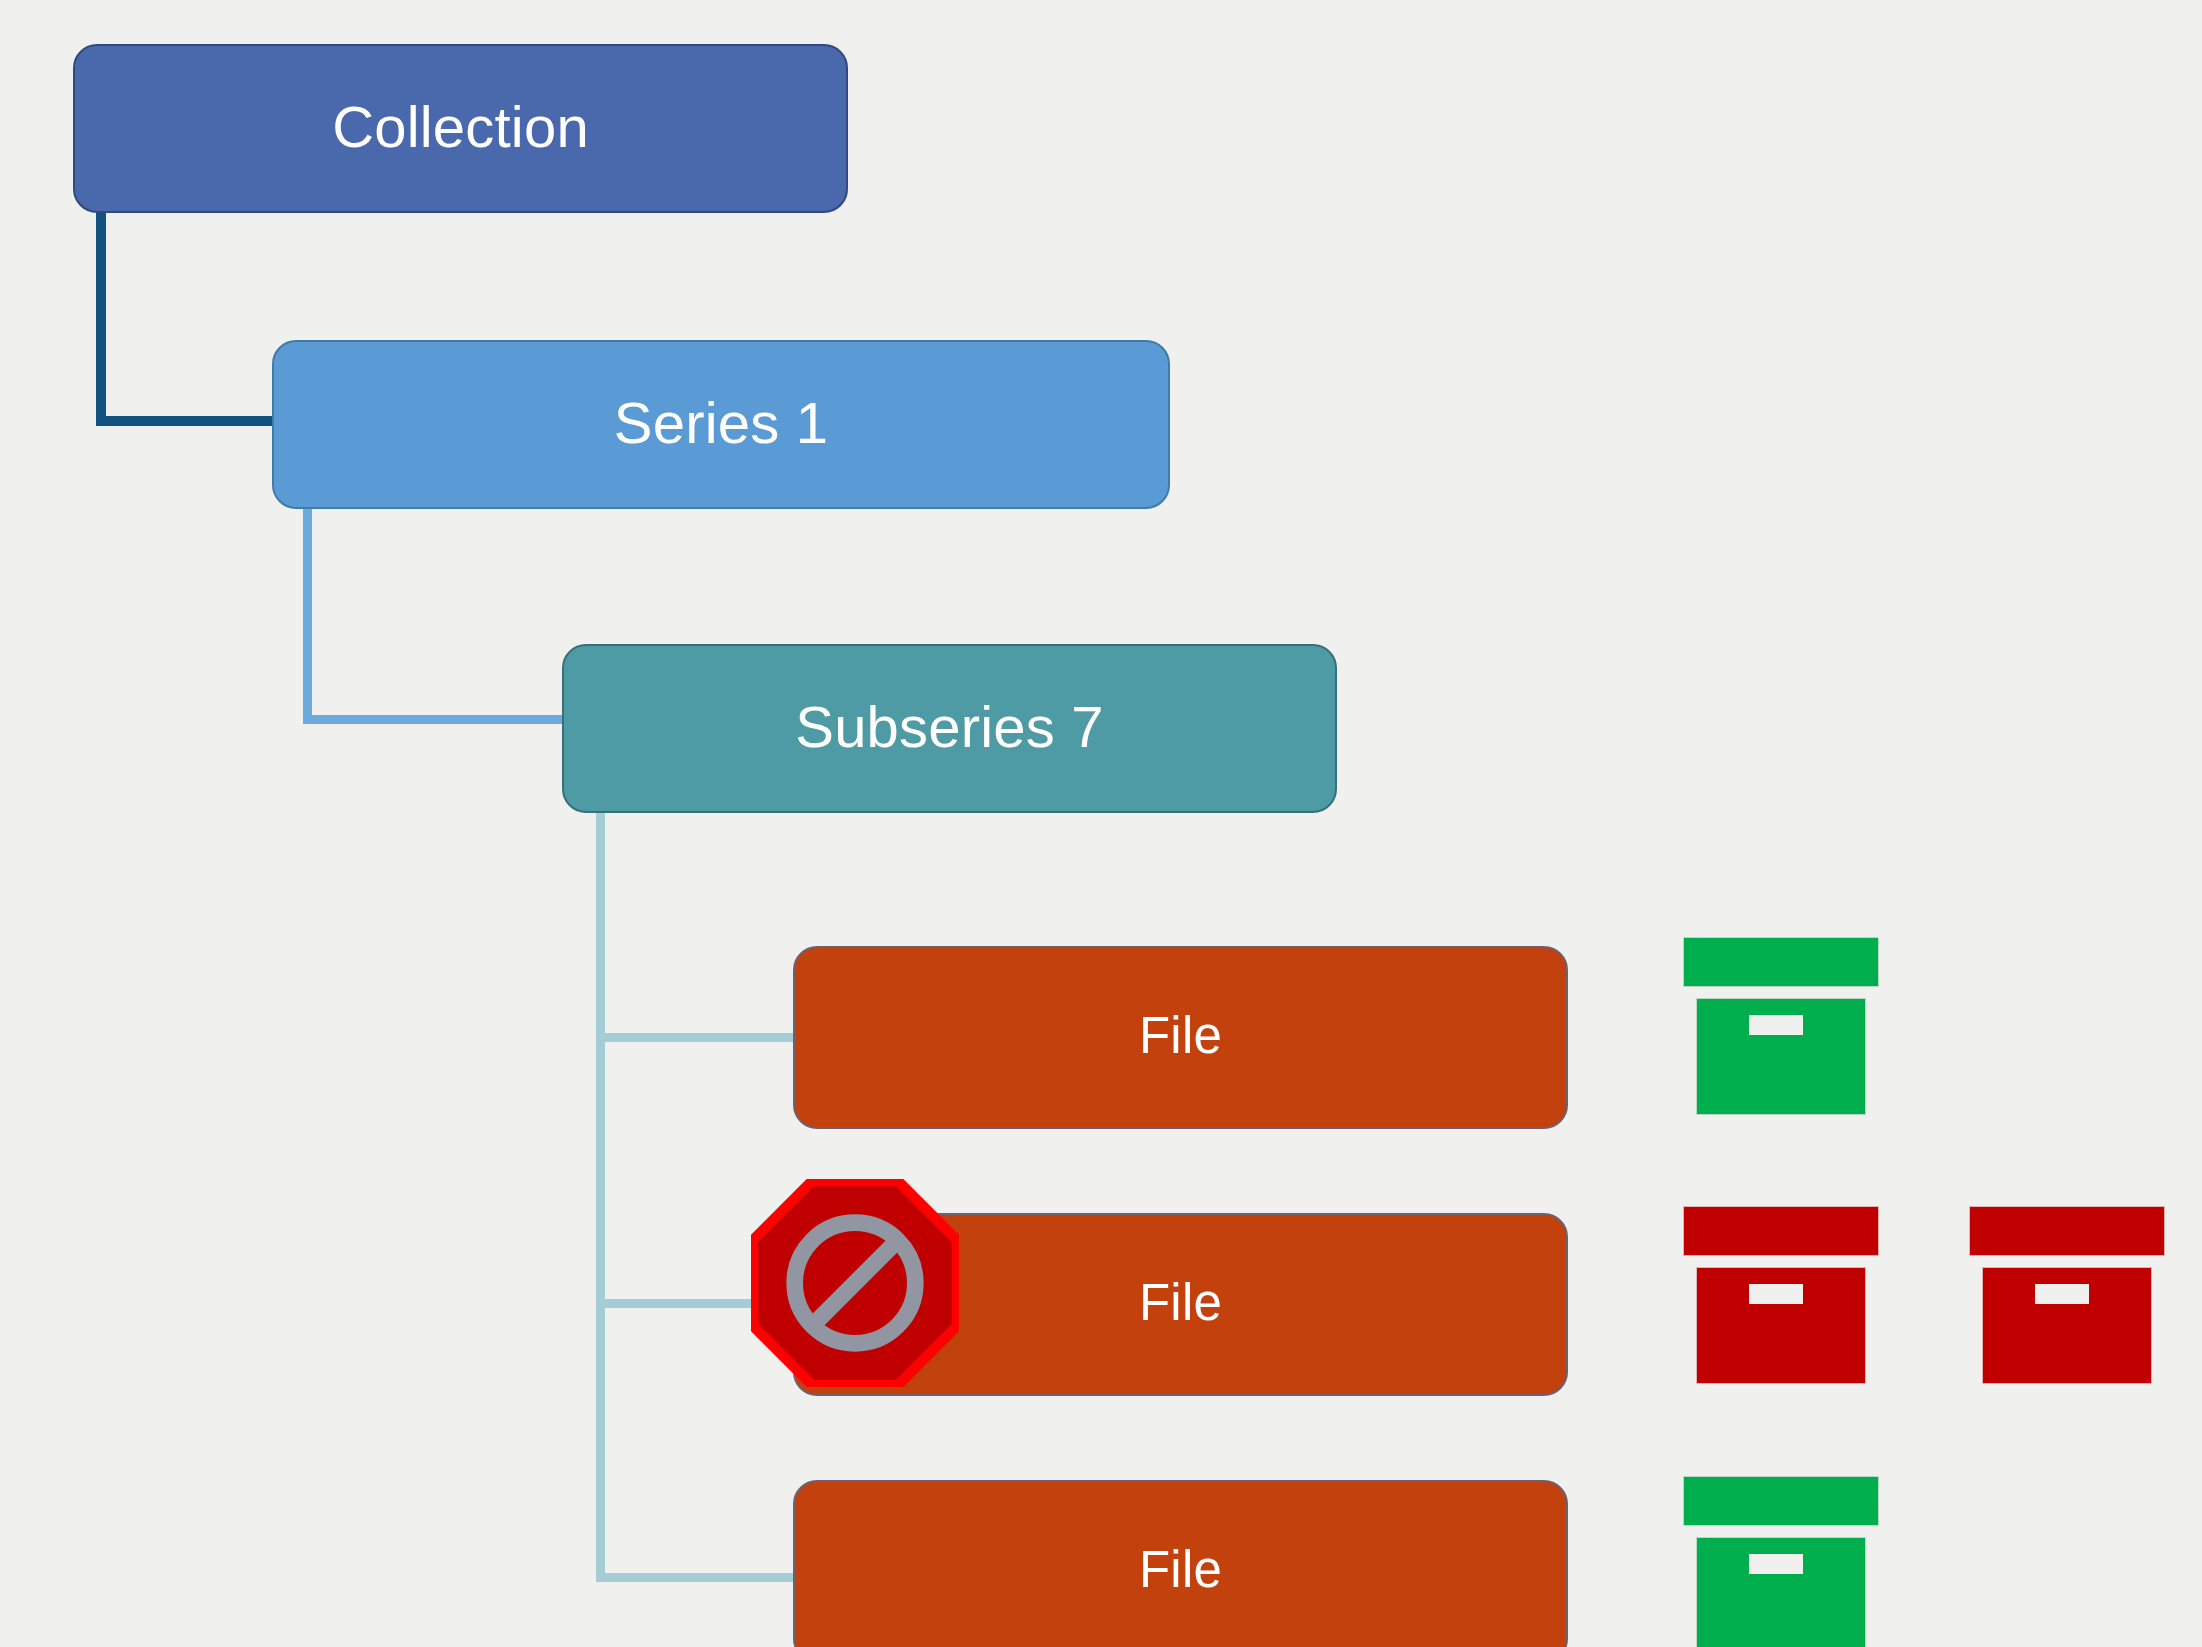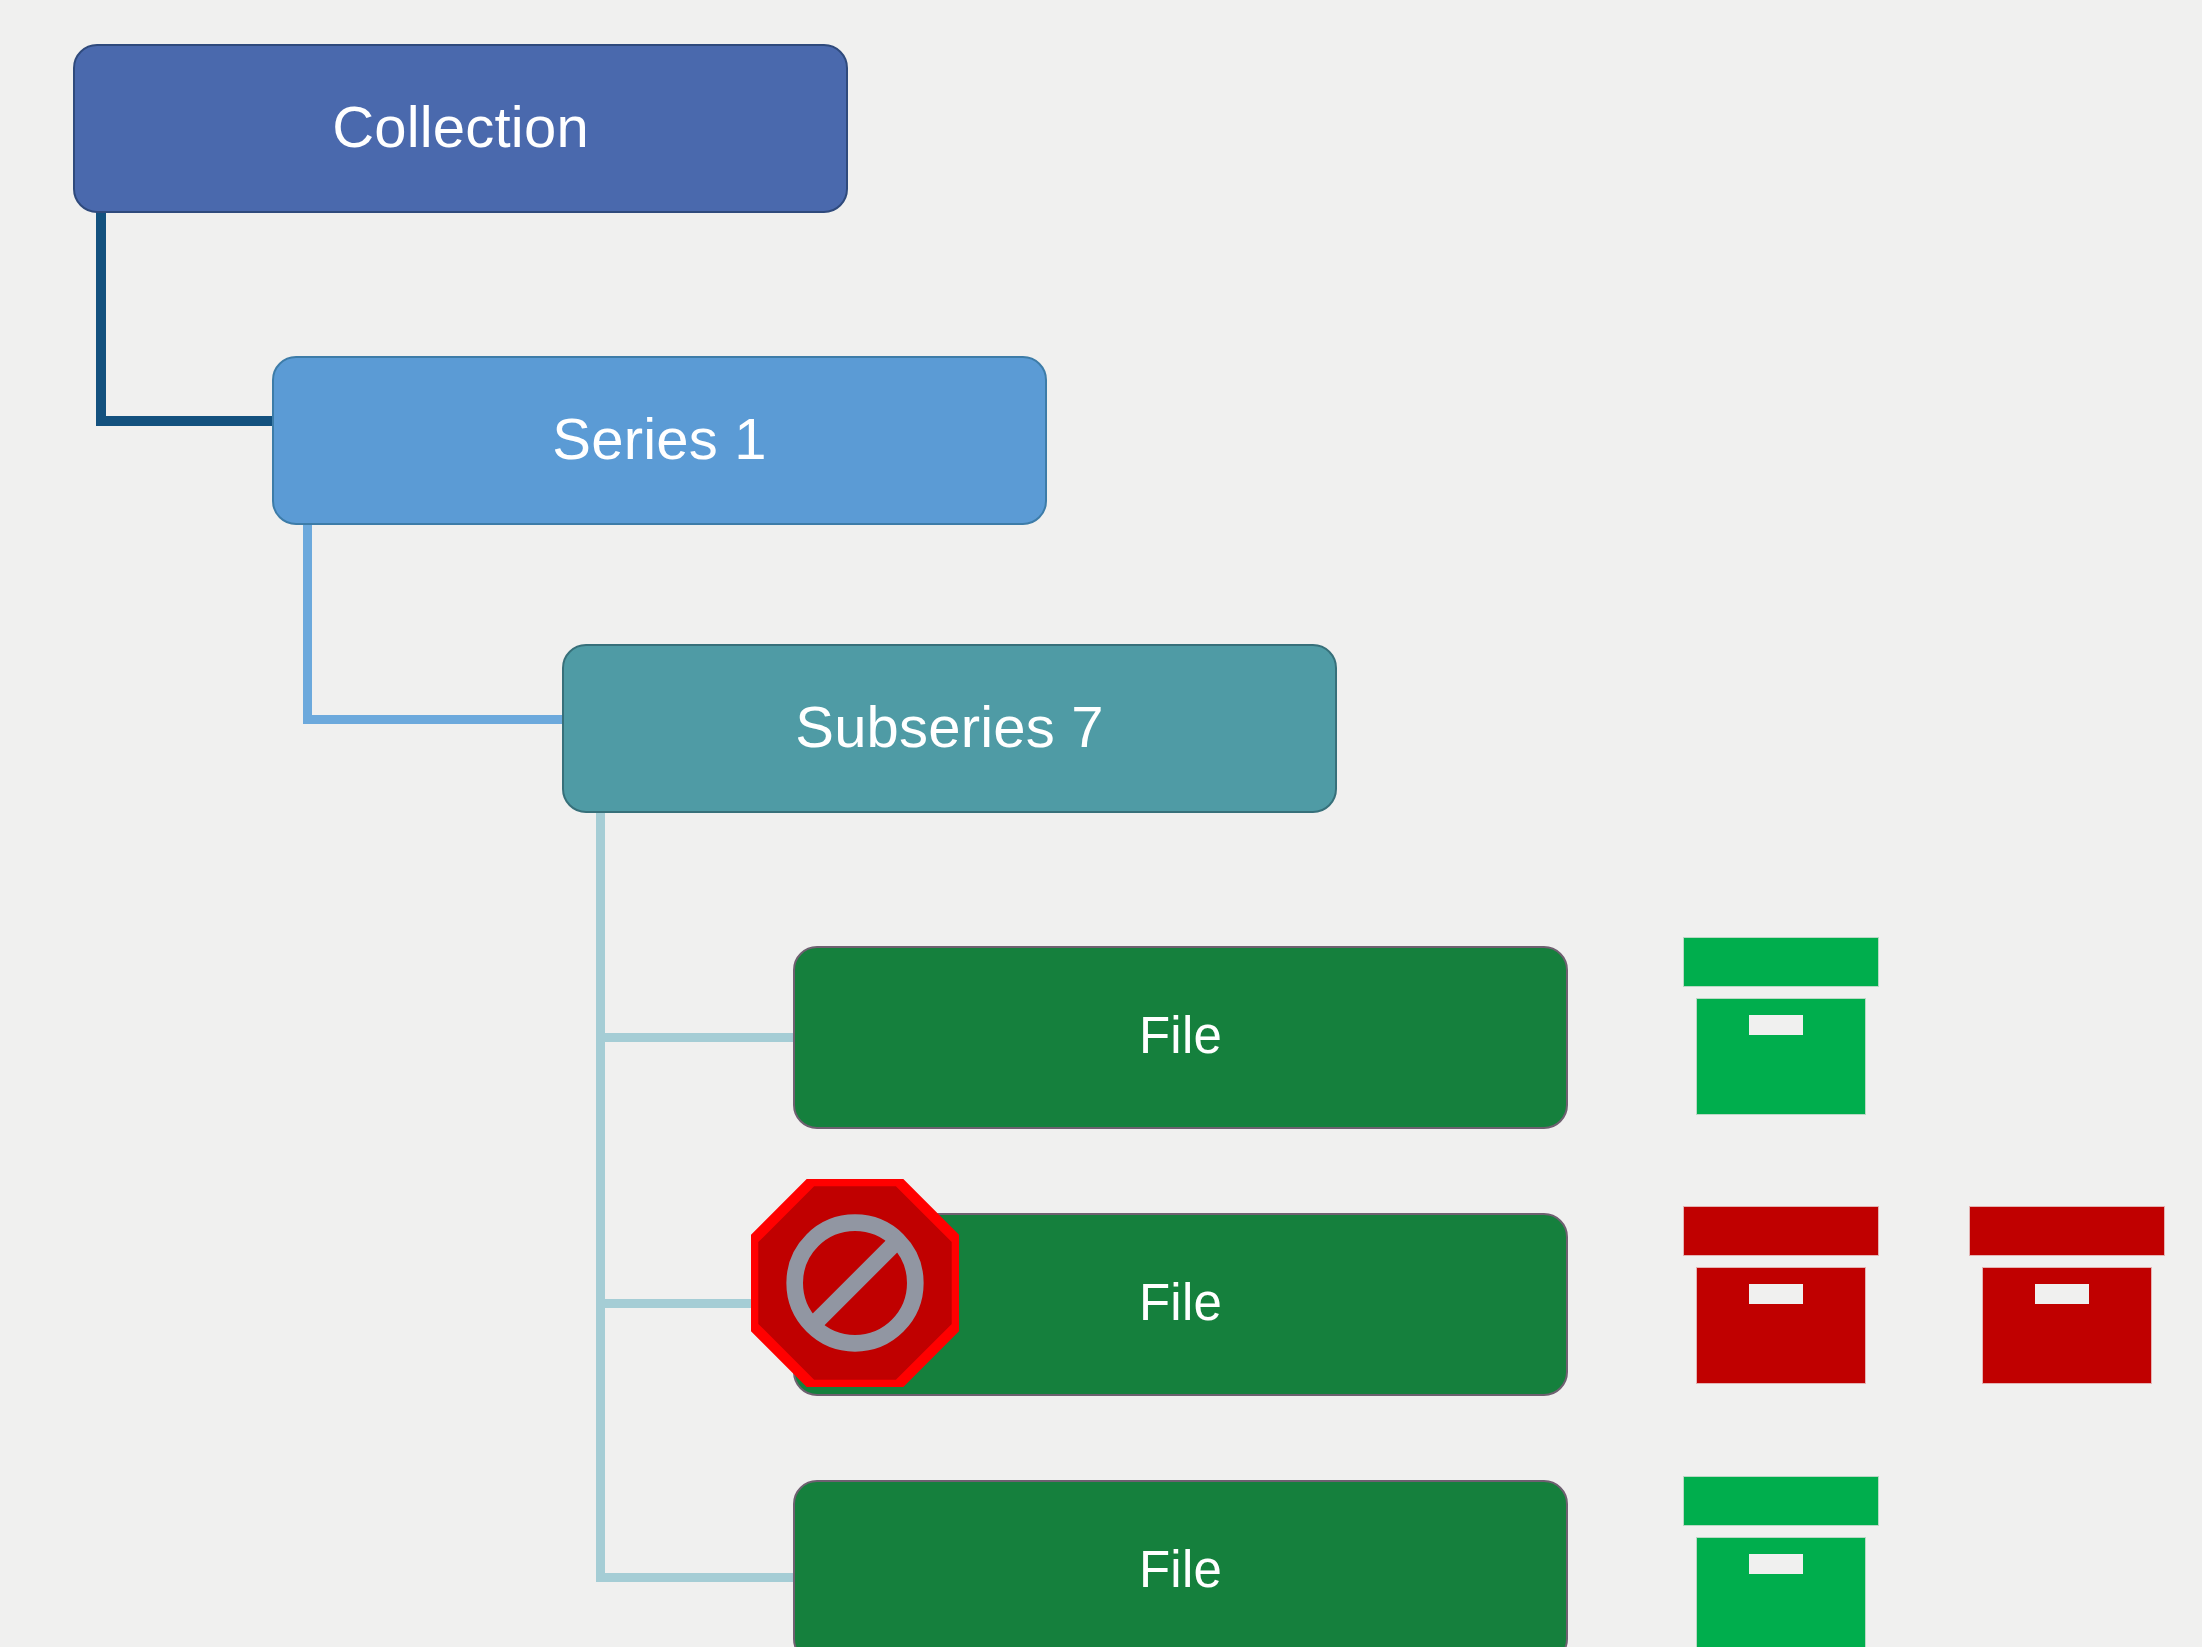--- a/index.html
+++ b/index.html
@@ -49,21 +49,21 @@
     background: #5B9BD5;
     border: 2.7px solid #3D7CA8;
     font-size: 58px;
   }
   .node.subseries {
     background: #4F9BA5;
     border: 2.7px solid #37707A;
     font-size: 58px;
   }
   .node.file {
-    background: #15803d;
+    background: #c2410c;
     border: 2.7px solid #6E6070;
     font-size: 51px;
   }
 
   
   .conn {
     position: absolute;
   }
   .conn-v, .conn-h {
     position: absolute;
@@ -128,21 +128,21 @@
     <div class="conn-v" style="left:588px; top:809px; width:9.1px; height:773px;"></div>
     <div class="conn-h" style="left:588px; top:1033px; width:212px; height:9.1px;"></div>
     <div class="conn-h" style="left:588px; top:1299px; width:212px; height:9.1px;"></div>
     <div class="conn-h" style="left:588px; top:1573px; width:212px; height:9.1px;"></div>
   </div>
 
   <div class="node collection" style="left:73px; top:44px; width:775px; height:169px;">
     <span class="node-label">Collection</span>
   </div>
 
-  <div class="node series" style="left:272px; top:356px; width:775px; height:169px;">
+  <div class="node series" style="left:272px; top:340px; width:898px; height:169px;">
     <span class="node-label">Series 1</span>
   </div>
 
   <div class="node subseries" style="left:562px; top:644px; width:775px; height:169px;">
     <span class="node-label">Subseries 7</span>
   </div>
 
   <div class="node file" style="left:793px; top:946px; width:775px; height:183px;">
     <span class="node-label">File</span>
   </div>

